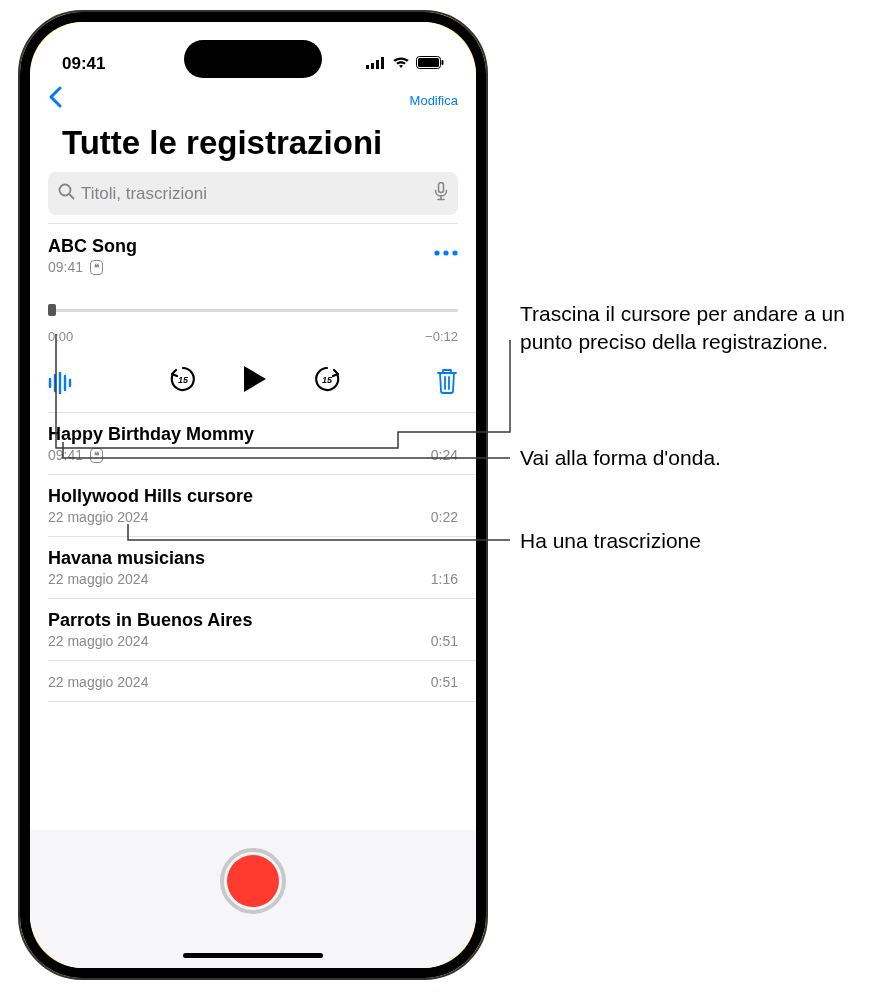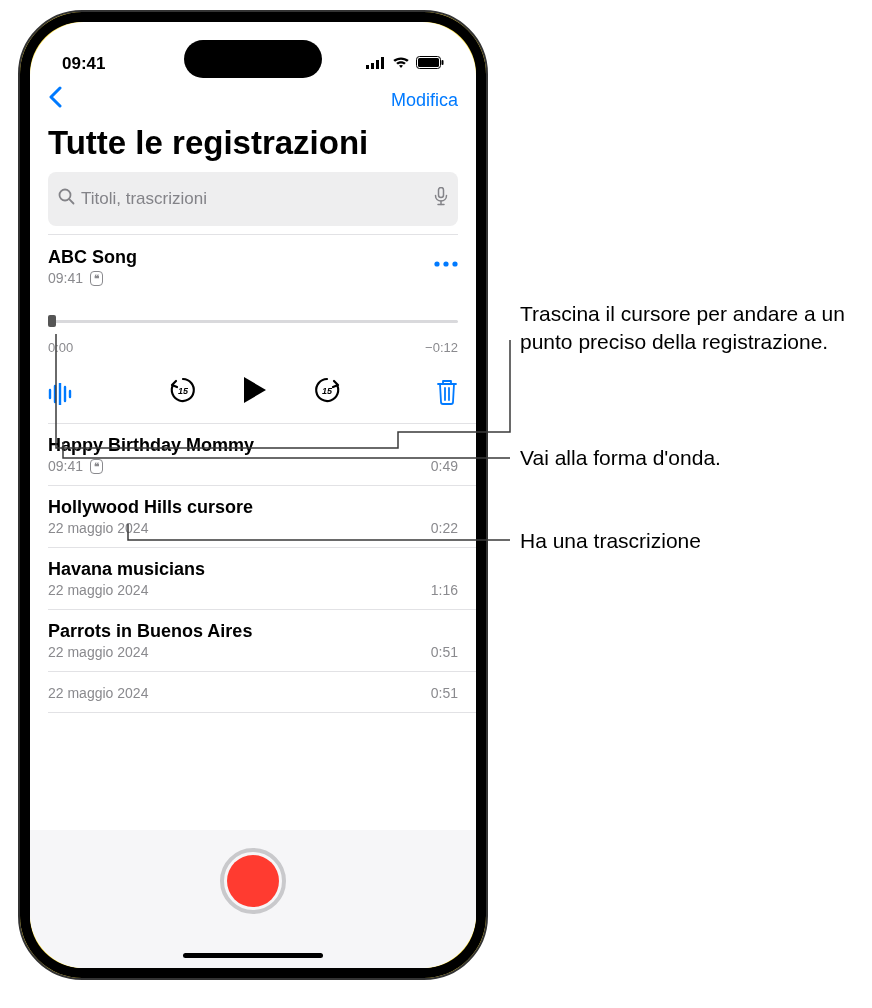--- a/index.html
+++ b/index.html
@@ -56,32 +56,32 @@
     padding: 6px 18px 2px;
     height: 40px;
   }
   .back-chevron {
     color: #007aff;
     font-size: 24px;
     font-weight: 500;
   }
   .edit-btn {
     color: #007aff;
-    font-size: 18px;
+    font-size: 13px;
   }
   .title {
     font-size: 33px;
     font-weight: 700;
-    padding: 6px 18px 10px;
+    padding: 6px 32px 10px;
   }
   .search {
     margin: 0 18px 8px;
     background: #eeeeef;
     border-radius: 8px;
-    height: 54px;
+    height: 43px;
     display: flex;
     align-items: center;
     padding: 0 10px;
     color: #838388;
     font-size: 17px;
     gap: 6px;
   }
   .search .mic { margin-left: auto; }
   .divider { height: 1px; background: #e2e2e5; margin: 0 18px; }
   .full-divider { height: 1px; background: #e2e2e5; margin: 0 0 0 18px; }
@@ -326,21 +326,21 @@
       <div class="full-divider"></div>
 
       <div class="list">
         <div class="item">
           <div class="item-title">Happy Birthday Mommy</div>
           <div class="item-sub">
             <div class="item-sub-left">
               <span>09:41</span>
               <span class="transcript-badge">❝</span>
             </div>
-            <span>0:49</span>
+            <span>0:24</span>
           </div>
         </div>
         <div class="full-divider"></div>
 
         <div class="item">
           <div class="item-title">Hollywood Hills cursore</div>
           <div class="item-sub">
             <span>22 maggio 2024</span>
             <span>0:22</span>
           </div>

